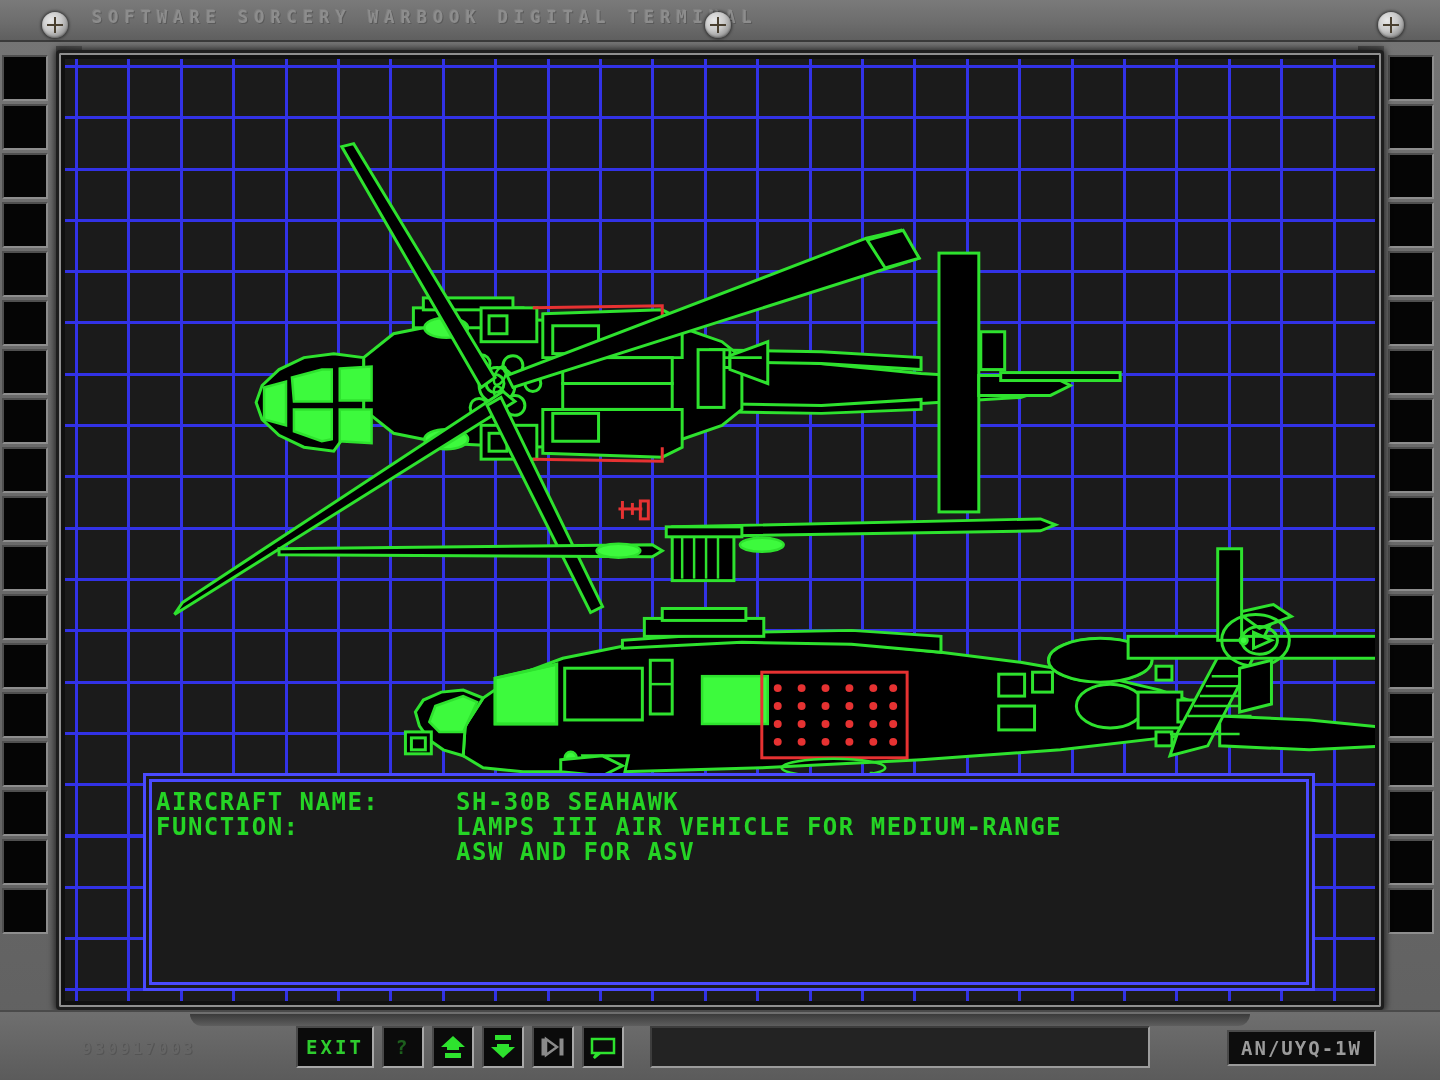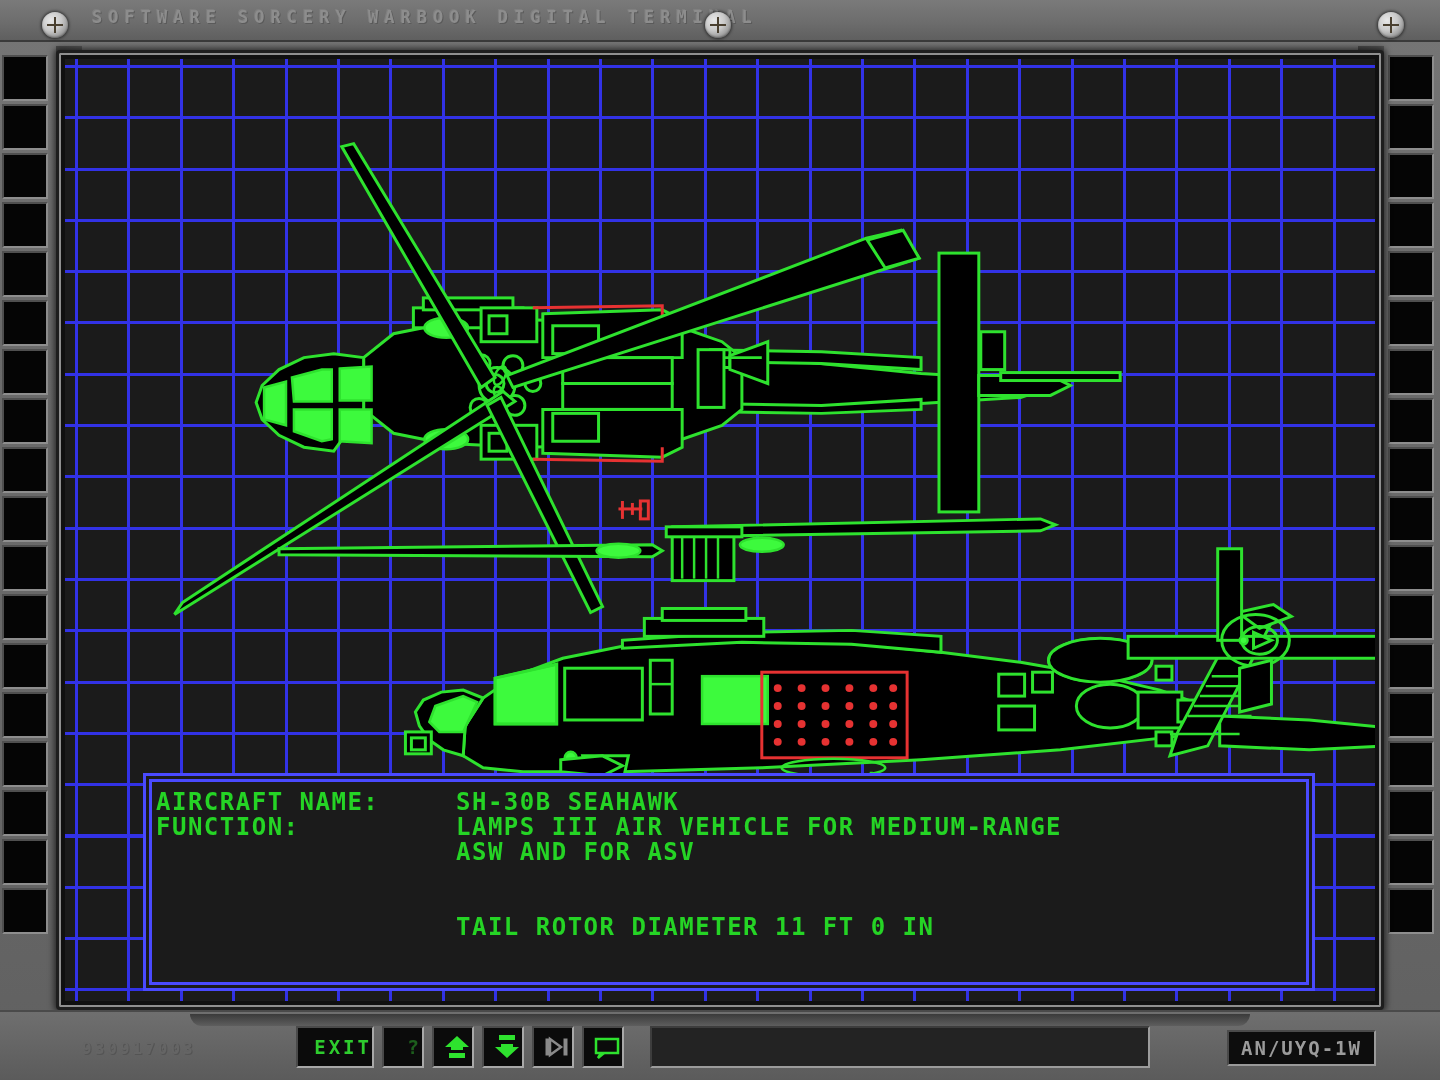--- a/index.html
+++ b/index.html
@@ -118,21 +118,21 @@
     border-top:2px solid #4a4a4a;
   }
   .toolbar{
     position:absolute; left:296px; top:1026px;
     display:flex; align-items:center; gap:8px;
   }
   .tbtn{
     height:42px; background:#0b0b0b;
     border-top:2px solid #4a4a4a; border-left:2px solid #4a4a4a;
     border-right:2px solid #a8a8a8; border-bottom:2px solid #a8a8a8;
-    display:flex; align-items:center; justify-content:flex-end;
+    display:flex; align-items:center; justify-content:center;
     color:#2ecc2e; font-size:20px; font-weight:bold; letter-spacing:3px;
     cursor:pointer; flex:none;
   }
   .tbtn.exit{ width:78px; font-size:19px; }
   .tbtn.sq{ width:42px; }
   .tbtn.dim{ color:#1d5f1d; }
   .tbtn.gray svg{ stroke:#8a8a8a; fill:none; }
   .statusbar{
     position:absolute; left:650px; top:1026px; width:500px; height:42px;
     background:#232323;
@@ -494,24 +494,20 @@
             <span class="lbl">FUNCTION:</span>
             <span class="val">LAMPS III AIR VEHICLE FOR MEDIUM-RANGE</span>
           </div>
           <div class="info-line">
             <span class="lbl"></span>
             <span class="val">ASW AND FOR ASV</span>
           </div>
           <div class="info-gap"></div>
           <div class="info-line">
           </div>
-          <div class="info-line">
-            <span class="lbl"></span>
-            <span class="val">TAIL ROTOR DIAMETER 11 FT 0 IN</span>
-          </div>
         </div>
       </div>
 
     </div>
   </div>
 
   <div class="bezel-bottom"></div>
   <div class="footer-ridge"></div>
 
   <div class="serial">930917003</div>

